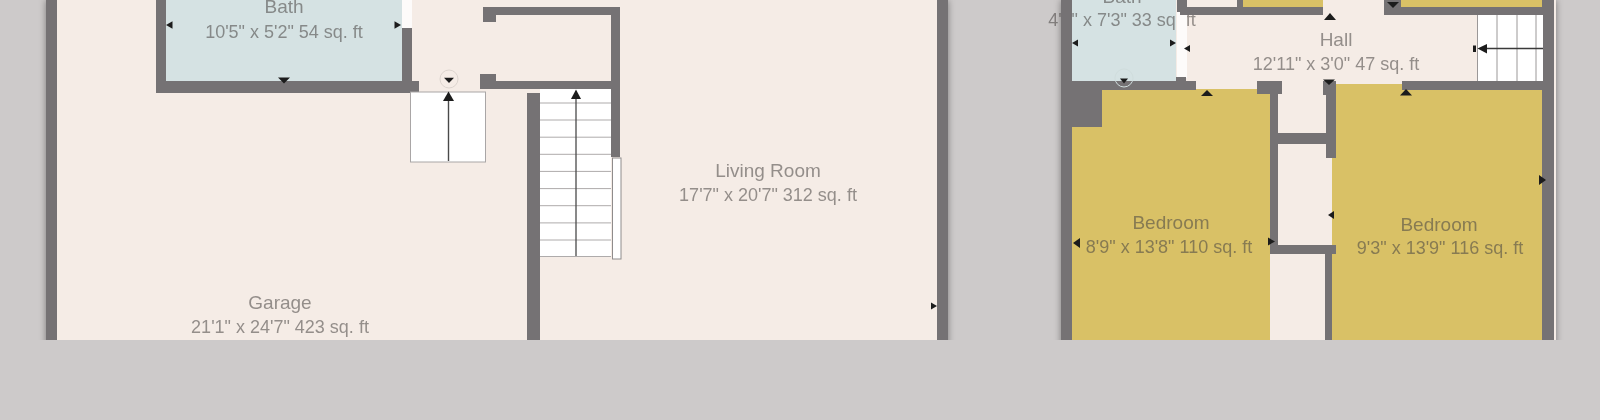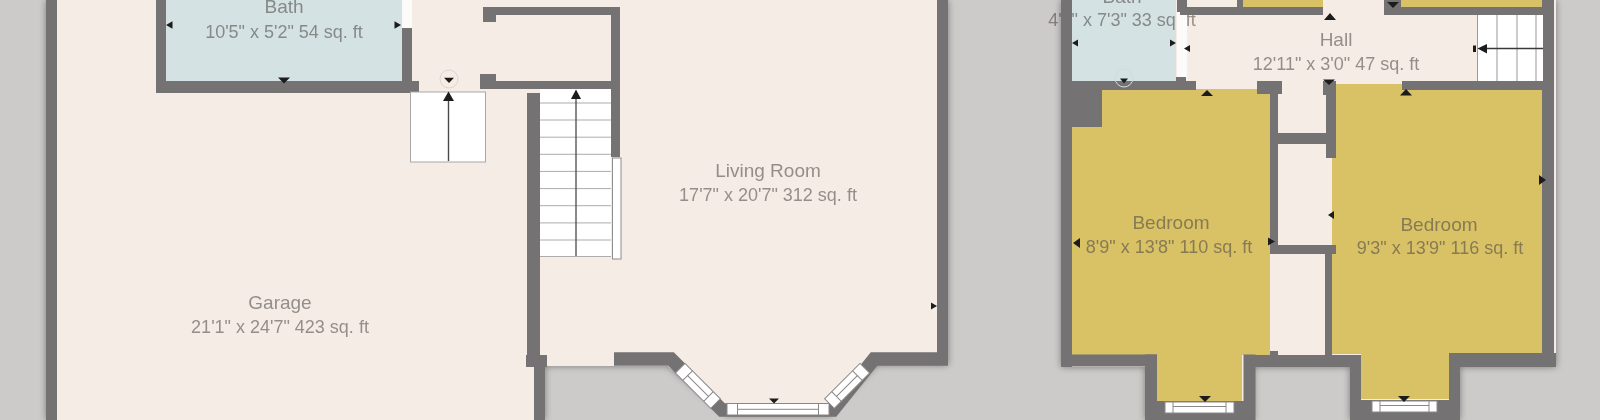--- a/index.html
+++ b/index.html
@@ -1,16 +1,16 @@
 <!DOCTYPE html>
 <html><head>
 <meta charset="utf-8">
 <style>
   html,body{margin:0;padding:0;background:#cdcaca;}
-  #plan{position:relative;width:1600px;height:420px;overflow:hidden;background:#a16207;
+  #plan{position:relative;width:1600px;height:340px;overflow:hidden;background:#a16207;
         font-family:"Liberation Sans", sans-serif;}
   svg{display:block}
   text{font-family:"Liberation Sans", sans-serif; fill:#474442; fill-opacity:0.56;}
 </style>
 </head>
 <body>
 <div id="plan">
 <svg width="1600" height="420" viewBox="0 0 1600 420">
   <defs>
     <filter id="ds" x="-5%" y="-5%" width="110%" height="110%">

